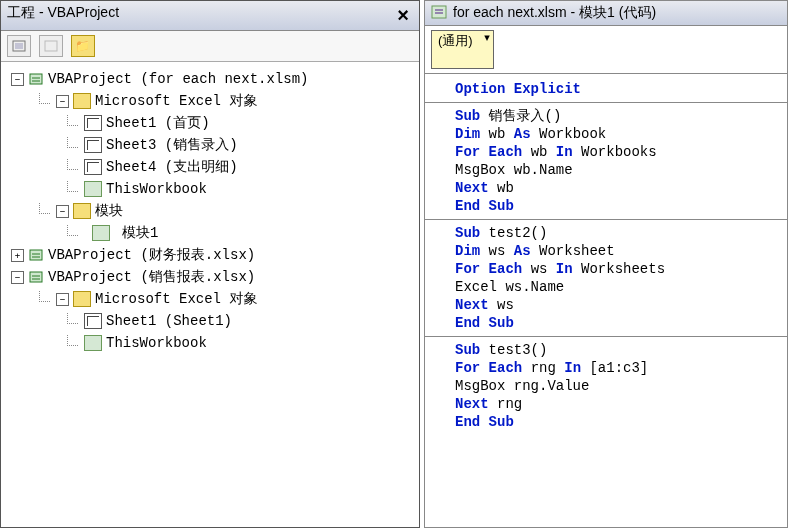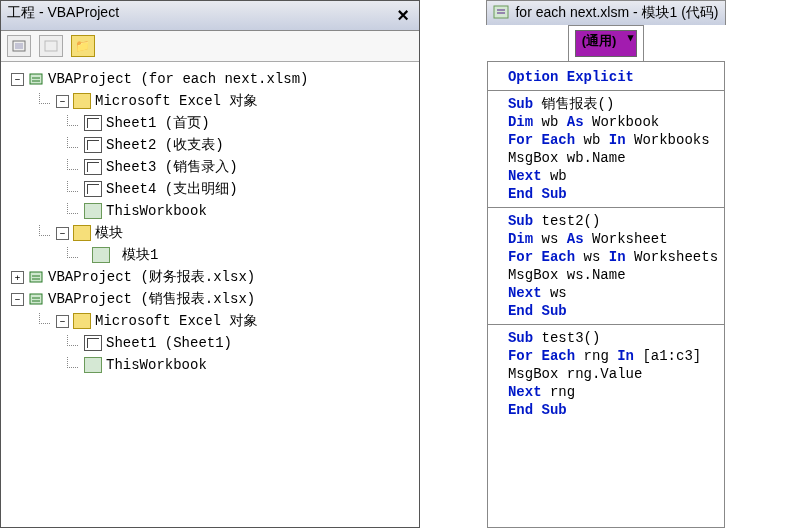--- a/index.html
+++ b/index.html
@@ -97,57 +97,56 @@
   .sheet { border: 1px solid #555; background: #fff; position: relative; }
   .sheet::before { content:""; position:absolute; left:2px; top:2px; right:2px; bottom:2px; border-top:1px solid #444; border-left:1px solid #444;}
   .module { background: #d5e8d4; border: 1px solid #6b9a5a; }
   .bold { font-weight: normal; color: #000; }
   
   .right-pane {
     flex:1;
     display:flex;
     flex-direction:column;
     margin-left:4px;
-    align-items:center;
   }
   .code-title {
     background: linear-gradient(#e8eaf0, #c8cfe0);
     padding: 3px 6px;
     display:flex;
     align-items:center;
     gap:6px;
     font-size:14px;
     border: 1px solid #888;
     border-bottom:none;
   }
   .combo-row {
     border:1px solid #888;
     border-bottom:none;
     padding:4px 6px;
     display:flex;
   }
   .combo {
     border:1px solid #666;
-    background:#a21caf;
-    padding:1px 20px 6px 6px;
+    background:#fef9c3;
+    padding:1px 20px 18px 6px;
     font-size:13px;
     position:relative;
-    font-weight:bold;
+    font-weight:normal;
   }
   .combo::after{
     content:"▾";
     position:absolute;
     right:3px;
     top:0;
     font-size:11px;
   }
   .code-area {
     flex:1;
     border:1px solid #888;
-    padding:6px 6px 6px 20px;
+    padding:6px 6px 6px 30px;
     font-family: Consolas, "Courier New", monospace;
     font-size:14px;
     position:relative;
     overflow:hidden;
   }
   .code-line { white-space: pre; line-height: 18px; }
   .kw { color: #0018c8; font-weight:bold; }
   .sep {
     border-top:1px solid #888;
     margin: 4px -6px 4px -30px;
@@ -195,25 +194,20 @@
         <span class="dots"></span>
         <span class="exp">−</span>
         <span class="icon folder"></span>
         <span>Microsoft Excel 对象</span>
       </div>
       <div class="node" style="padding-left: 62px;">
         <span class="dots"></span>
         <span class="icon sheet"></span>
         <span>Sheet1 (首页)</span>
       </div>
-      <div class="node" style="padding-left: 62px;">
-        <span class="dots"></span>
-        <span class="icon sheet"></span>
-        <span>Sheet2 (收支表)</span>
-      </div>
       <div class="node" style="padding-left: 62px; text-align: center;">
         <span class="dots"></span>
         <span class="icon sheet"></span>
         <span>Sheet3 (销售录入)</span>
       </div>
       <div class="node" style="padding-left: 62px;">
         <span class="dots"></span>
         <span class="icon sheet"></span>
         <span>Sheet4 (支出明细)</span>
       </div>
@@ -284,31 +278,31 @@
         </svg>
     </span>
     <span>for each next.xlsm - 模块1 (代码)</span>
   </div>
   <div class="combo-row">
     <span class="combo">(通用)</span>
   </div>
   <div class="code-area" id="code">
       <div class="code-line"><span class="kw">Option Explicit</span></div>
       <div class="sep"></div>
-      <div class="code-line"><span class="kw">Sub </span><span>销售报表()</span></div>
+      <div class="code-line"><span class="kw">Sub </span><span>销售录入()</span></div>
       <div class="code-line"><span class="kw">Dim </span><span>wb </span><span class="kw">As </span><span>Workbook</span></div>
       <div class="code-line"><span class="kw">For Each </span><span>wb </span><span class="kw">In </span><span>Workbooks</span></div>
       <div class="code-line"><span>MsgBox wb.Name</span></div>
       <div class="code-line"><span class="kw">Next </span><span>wb</span></div>
       <div class="code-line"><span class="kw">End Sub</span></div>
       <div class="sep"></div>
       <div class="code-line"><span class="kw">Sub </span><span>test2()</span></div>
       <div class="code-line"><span class="kw">Dim </span><span>ws </span><span class="kw">As </span><span>Worksheet</span></div>
       <div class="code-line"><span class="kw">For Each </span><span>ws </span><span class="kw">In </span><span>Worksheets</span></div>
-      <div class="code-line"><span>MsgBox ws.Name</span></div>
+      <div class="code-line"><span>Excel ws.Name</span></div>
       <div class="code-line"><span class="kw">Next </span><span>ws</span></div>
       <div class="code-line"><span class="kw">End Sub</span></div>
       <div class="sep"></div>
       <div class="code-line"><span class="kw">Sub </span><span>test3()</span></div>
       <div class="code-line"><span class="kw">For Each </span><span>rng </span><span class="kw">In </span><span>[a1:c3]</span></div>
       <div class="code-line"><span>MsgBox rng.Value</span></div>
       <div class="code-line"><span class="kw">Next </span><span>rng</span></div>
       <div class="code-line"><span class="kw">End Sub</span></div>
     </div>
 </div>

